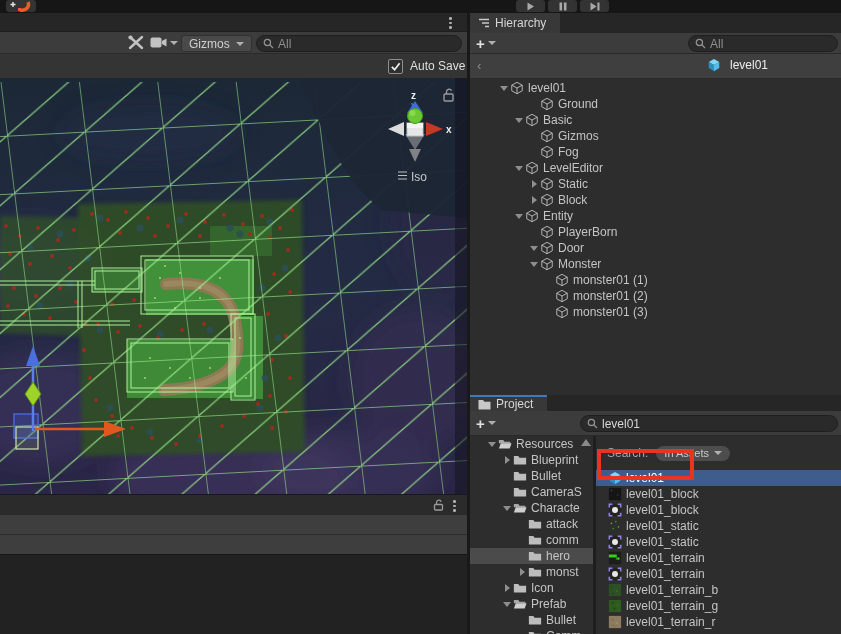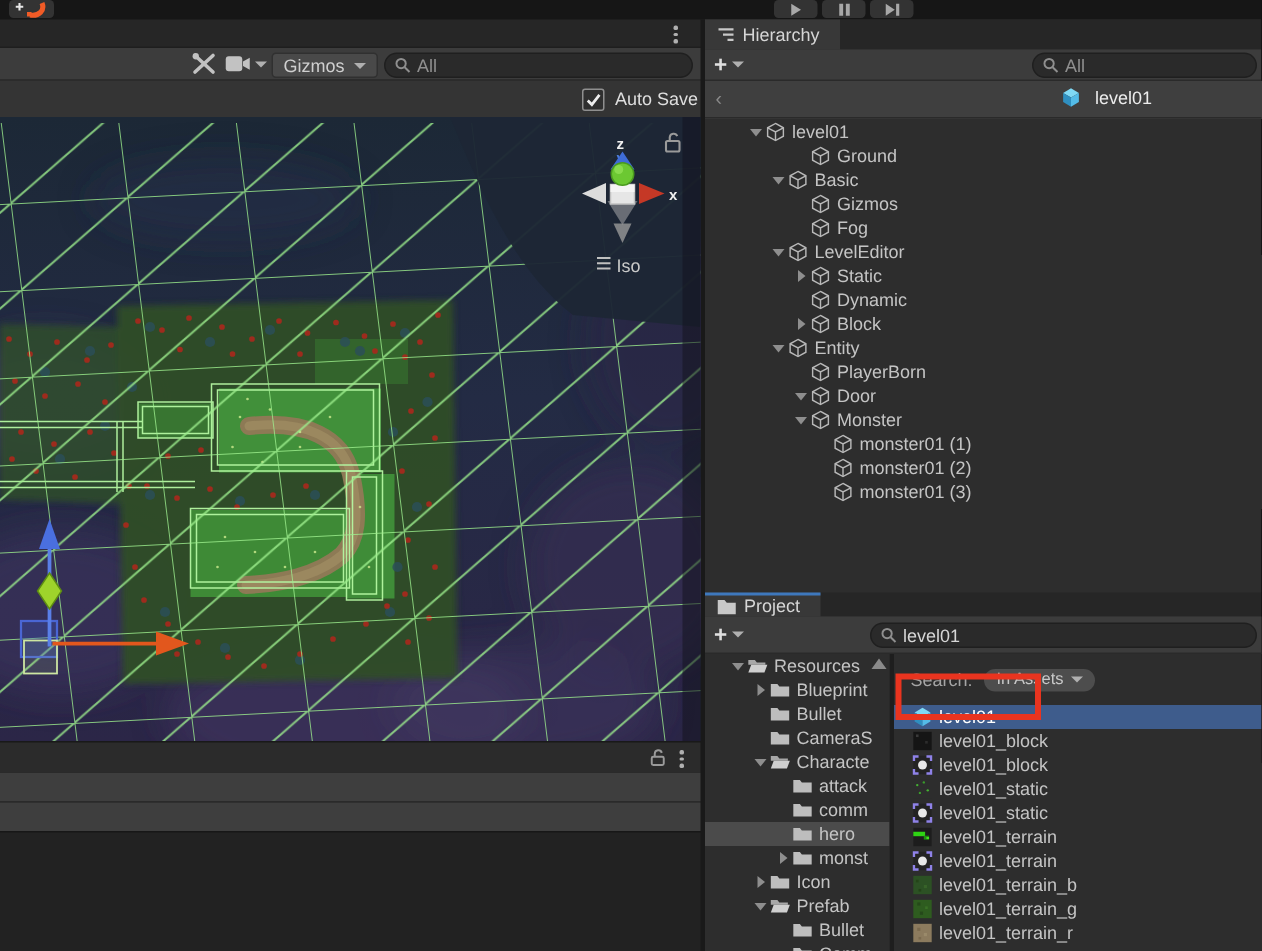--- a/index.html
+++ b/index.html
@@ -485,30 +485,20 @@
           </span>
           <span class="ticon">
             <svg viewBox="0 0 16 16" fill="none" stroke="#b8b8b8" stroke-width="1.1">
               <path d="M8 1.5 L14 4.8 V11.2 L8 14.5 L2 11.2 V4.8 Z"></path>
               <path d="M2 4.8 L8 8 L14 4.8 M8 8 V14.5"></path>
             </svg>
           </span>
           <span class="tlabel">Static</span>
         </div>
         <div class="trow" style="padding-left: 58px;">
-          <span class="arr"></span>
-          <span class="ticon">
-            <svg viewBox="0 0 16 16" fill="none" stroke="#b8b8b8" stroke-width="1.1">
-              <path d="M8 1.5 L14 4.8 V11.2 L8 14.5 L2 11.2 V4.8 Z"></path>
-              <path d="M2 4.8 L8 8 L14 4.8 M8 8 V14.5"></path>
-            </svg>
-          </span>
-          <span class="tlabel">Dynamic</span>
-        </div>
-        <div class="trow" style="padding-left: 58px;">
           <span class="arr">
             <i class="arr-right"></i>
           </span>
           <span class="ticon">
             <svg viewBox="0 0 16 16" fill="none" stroke="#b8b8b8" stroke-width="1.1">
               <path d="M8 1.5 L14 4.8 V11.2 L8 14.5 L2 11.2 V4.8 Z"></path>
               <path d="M2 4.8 L8 8 L14 4.8 M8 8 V14.5"></path>
             </svg>
           </span>
           <span class="tlabel">Block</span>

